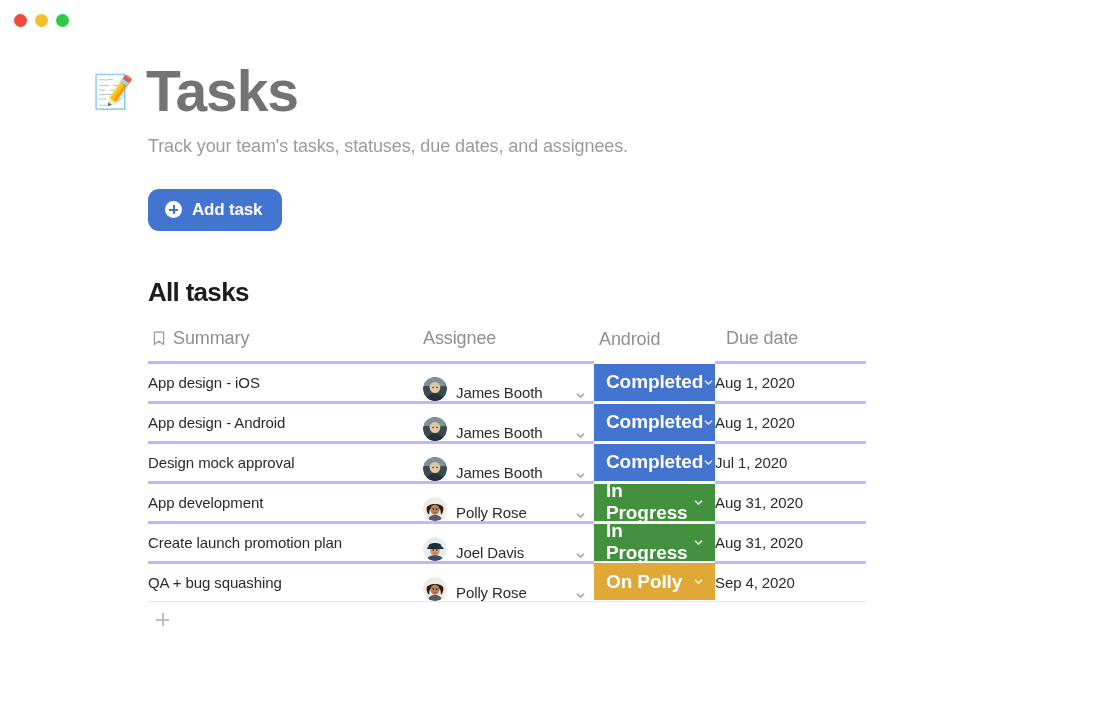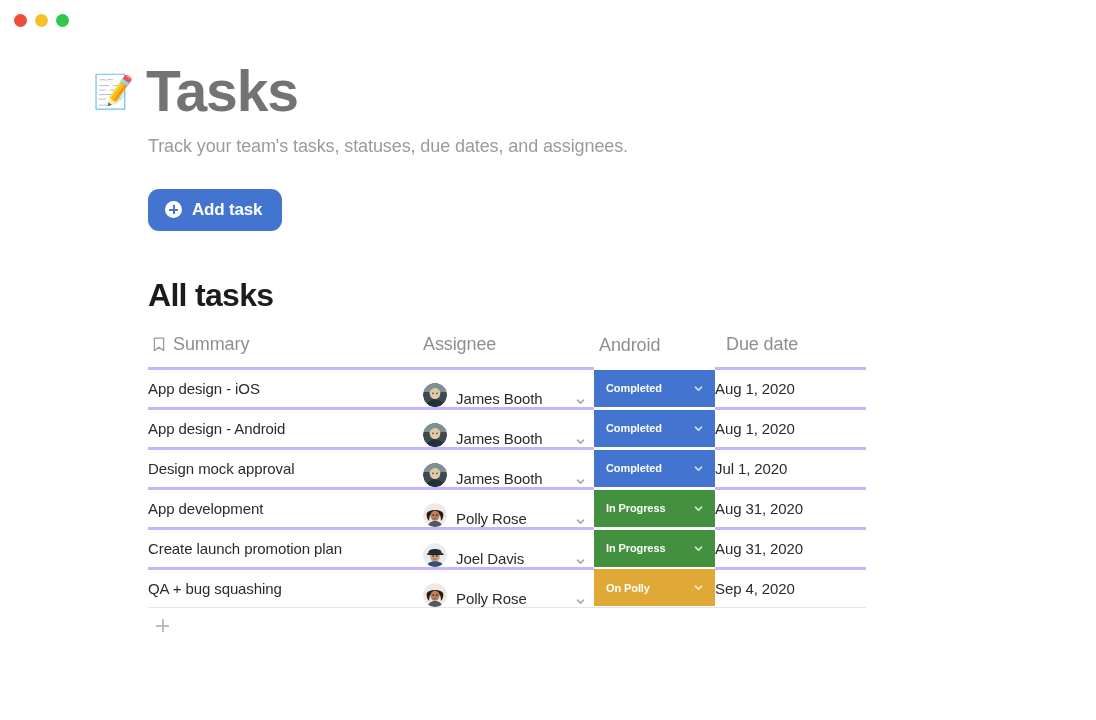--- a/index.html
+++ b/index.html
@@ -83,21 +83,21 @@
     content: "";
     position: absolute;
     background: #4274d0;
   }
   .plus-circle-icon::before { left: 4px; right: 4px; top: 7.5px; height: 2px; }
   .plus-circle-icon::after  { top: 4px; bottom: 4px; left: 7.5px; width: 2px; }
 
   
   .section-title {
     margin: 46px 0 0 0;
-    font-size: 32px;
+    font-size: 26px;
     font-weight: 700;
     color: #1c1c1c;
     letter-spacing: -0.7px;
   }
 
   
   .task-table {
     margin-top: 20px;
     width: 718px;
     border-collapse: collapse;
@@ -162,21 +162,21 @@
   
   td.status-td { padding: 0; border-top: 1px solid #ffffff; }
   .status-pill {
     display: flex;
     align-items: center;
     justify-content: space-between;
     height: 37px;
     padding: 0 11px 0 12px;
     color: #ffffff;
     font-weight: 700;
-    font-size: 11px;
+    font-size: 19px;
     letter-spacing: -0.1px;
     cursor: pointer;
   }
   .status-pill .chevron path { stroke: rgba(255,255,255,0.78); }
 
   .cell-duedate { padding-left: 11px; }
 
   
   .add-row {
     width: 718px;

